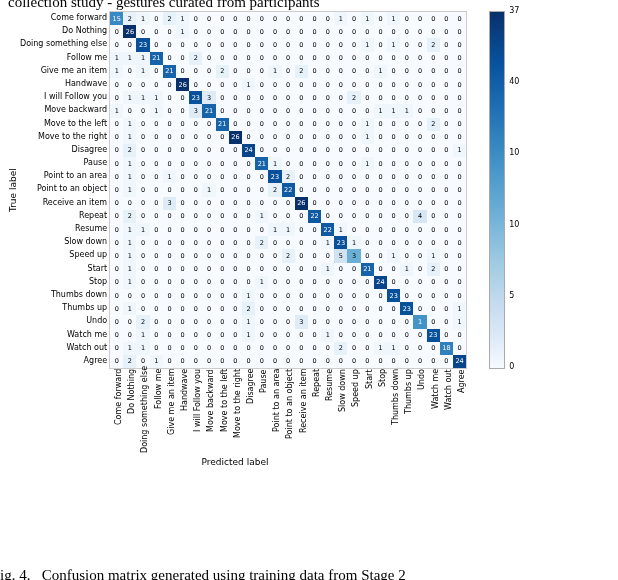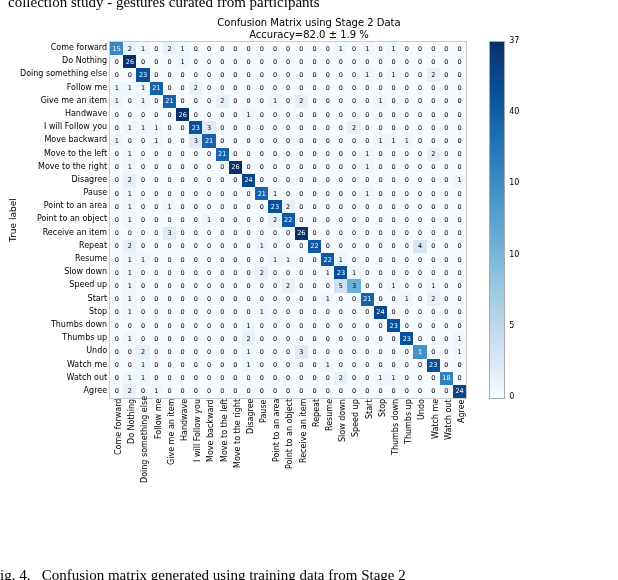--- a/index.html
+++ b/index.html
@@ -138,24 +138,20 @@
     margin-left: 35px;
     width: 400px;
   }
 </style>
 </head>
 <body>
 
 <div class="cropped-text-top">collection study - gestures curated from participants</div>
 
 <div class="chart-area">
-  <div class="title">
-    <span>Confusion Matrix using Stage 2 Data</span><br>
-    <span>Accuracy=82.0 ± 1.9 %</span>
-  </div>
 
   <div class="plot-row">
     <div class="ylabel">True label</div>
     <div class="yticks" id="yticks">
         <div>Come forward</div>
         <div>Do Nothing</div>
         <div>Doing something else</div>
         <div>Follow me</div>
         <div>Give me an item</div>
         <div>Handwave</div>
@@ -1001,15 +997,16 @@
       <div>Speed up</div>
       <div>Start</div>
       <div>Stop</div>
       <div>Thumbs down</div>
       <div>Thumbs up</div>
       <div>Undo</div>
       <div>Watch me</div>
       <div>Watch out</div>
       <div>Agree</div>
     </div>
+  <div class="xlabel">Predicted label</div>
 </div>
 
 <div class="cropped-text-bottom">ig. 4. &nbsp;&nbsp;Confusion matrix generated using training data from Stage 2</div>
 
 </body></html>

